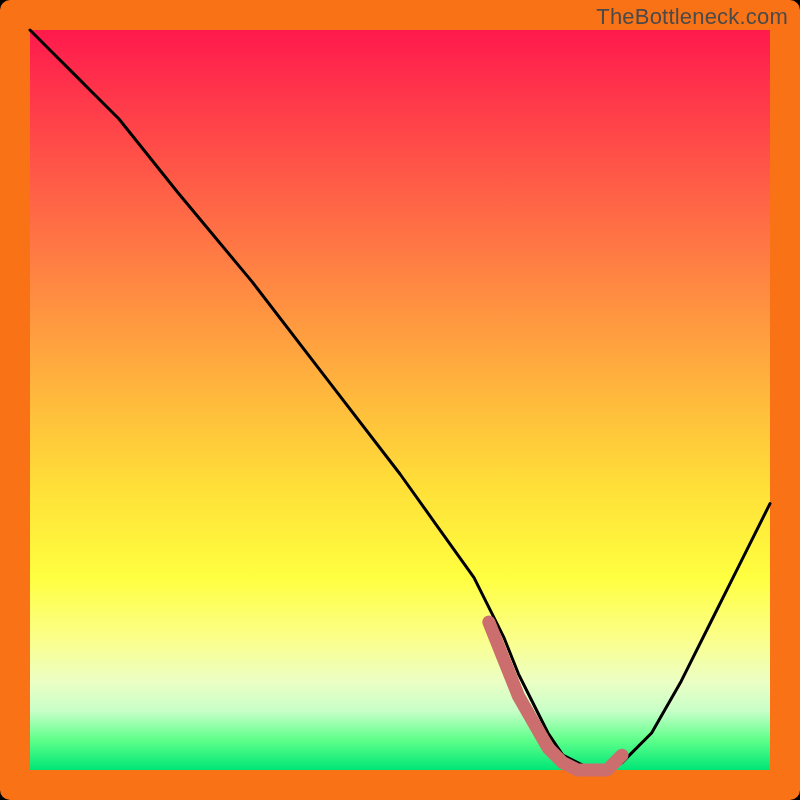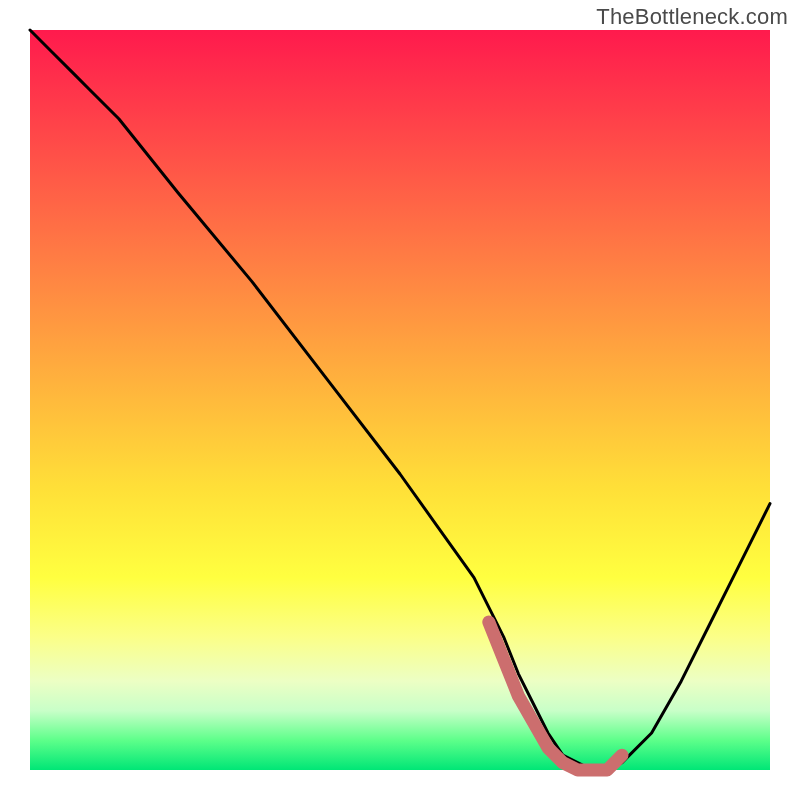--- a/index.html
+++ b/index.html
@@ -8,21 +8,22 @@
     width: 800px;
     height: 800px;
     background: #000;
     overflow: hidden;
     font-family: Arial, Helvetica, sans-serif;
   }
   .frame {
     position: relative;
     width: 800px;
     height: 800px;
-    background: #ffffff;
+    background: #f97316;
+    border-radius: 10px;
   }
   .plot-area {
     position: absolute;
     left: 30px;
     top: 30px;
     width: 740px;
     height: 740px;
     background: linear-gradient(to bottom,
       #ff1a4d 0%,
       #ff3a4a 10%,

